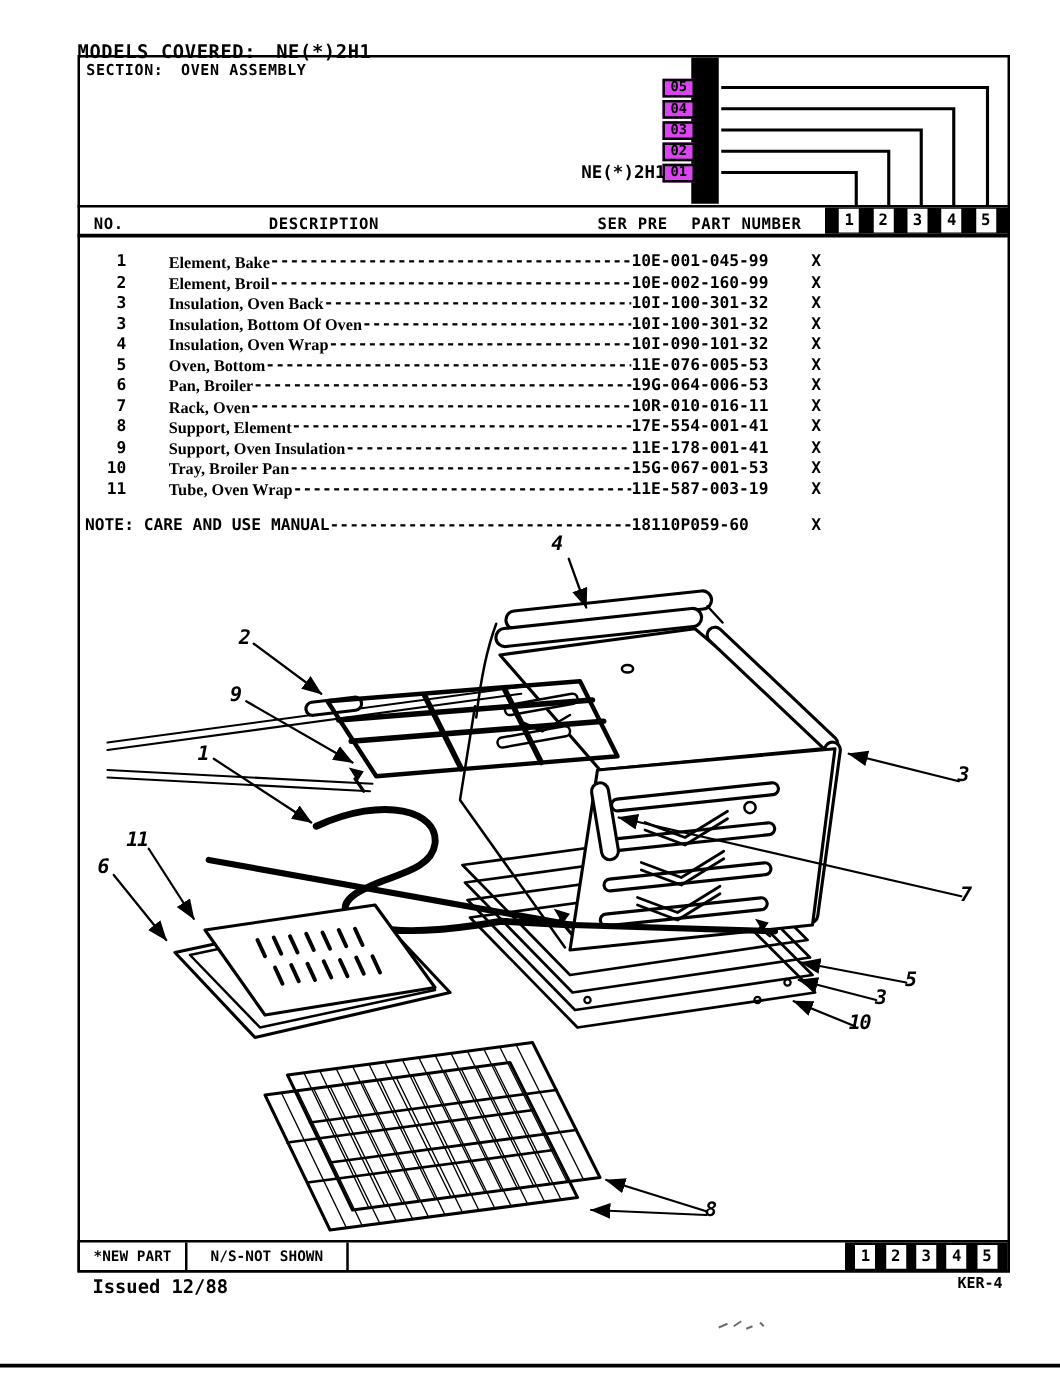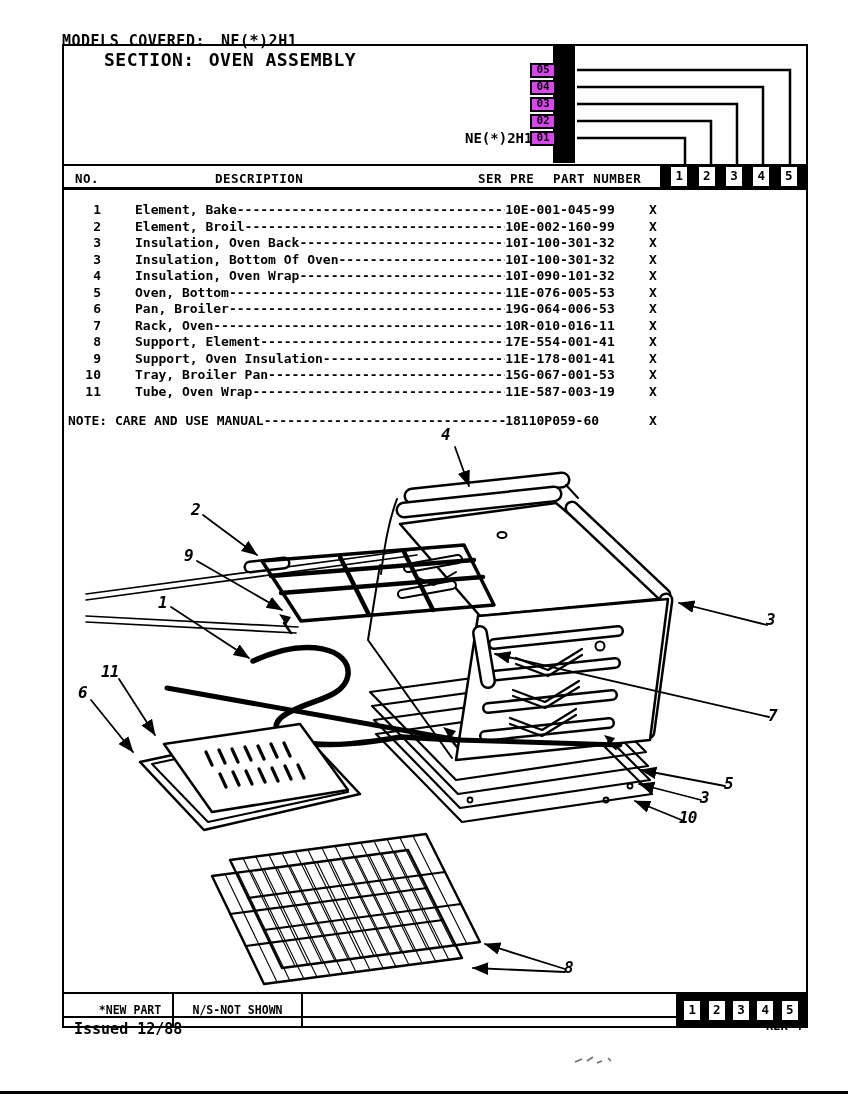--- a/index.html
+++ b/index.html
@@ -3,49 +3,49 @@
 <meta charset="utf-8">
 <style>
   html,body{margin:0;padding:0;background:#e8e8e8;}
   .page{position:relative;width:848px;height:1100px;background:#fff;overflow:hidden;
         font-family:"DejaVu Sans Mono","Liberation Mono",monospace;font-weight:bold;color:#000;}
   .abs{position:absolute;}
   
   .models-line{left:62px;top:20px;font-size:15px;letter-spacing:.5px;white-space:nowrap;margin-top:12px;}
   .models-line .val{margin-left:16px;}
   .content-box{left:62px;top:44px;width:746px;height:974px;border:2px solid #000;box-sizing:border-box;}
-  .section-line{left:69px;top:49px;font-size:18px;letter-spacing:.5px;white-space:nowrap;margin-left:35px;}
+  .section-line{left:69px;top:49px;font-size:12px;letter-spacing:.5px;white-space:nowrap;}
   .section-line .val{margin-left:14px;}
   
   .ladder-strip{left:553px;top:46px;width:22px;height:117px;background:#000;}
   .ladder-box{left:530px;width:26px;height:15px;background:#d946ef;border:2px solid #000;box-sizing:border-box;
               font-size:11px;line-height:10px;text-align:center;}
   .model-callout{left:465px;top:130px;font-size:14px;}
   
   .thead{left:62px;top:164px;width:746px;height:26px;border-top:2px solid #000;border-bottom:3px solid #000;box-sizing:border-box;padding-left:42px;}
   .th-label{position:absolute;top:5px;font-size:12.5px;letter-spacing:.5px;white-space:nowrap;}
   .th-black{position:absolute;right:0;top:0;width:148px;height:100%;background:#000;display:flex;align-items:center;justify-content:space-evenly;}
   .mcol-box{width:16px;height:19px;background:#fff;font-size:12.5px;line-height:18px;text-align:center;}
   
   .rows{left:75px;top:202px;width:640px;}
   .prow{display:flex;height:16.5px;font-size:13px;line-height:16px;white-space:nowrap;}
   .c-no{flex:none;width:26px;text-align:right;}
   .c-desc{flex:none;margin-left:34px;width:378px;display:flex;overflow:hidden;}
-  .c-desc .txt{flex:none;}
+  .c-desc .txt{flex:none;font-family:Liberation Serif, serif;}
   .leader{flex:1;overflow:hidden;white-space:nowrap;}
   .leader::before{content:"------------------------------------------------------------------------------------------------------------------------";}
   .c-qty{flex:none;}
   .c-part{flex:none;width:125px;}
   .c-x{flex:none;margin-left:5px;width:20px;text-align:center;}
   .note-row{left:68px;top:413px;width:647px;display:flex;font-size:13px;line-height:16px;white-space:nowrap;}
   .n-desc{flex:none;width:445px;display:flex;overflow:hidden;align-items:center;}
   
   .callout{position:absolute;font-size:16px;font-style:italic;letter-spacing:-1px;}
   
-  .fbar{left:62px;top:992px;width:746px;height:36px;border:2px solid #000;box-sizing:border-box;display:flex;align-items:stretch;padding-left:24px;}
+  .fbar{left:62px;top:992px;width:746px;height:26px;border:2px solid #000;box-sizing:border-box;display:flex;align-items:stretch;}
   .fcell{border-right:2px solid #000;display:flex;align-items:center;justify-content:center;font-size:11.5px;white-space:nowrap;}
   .fcell.c1{width:84px;}
   .fcell.c2{width:127px;}
   .fspacer{flex:1;}
   .fblack{width:130px;background:#000;display:flex;align-items:center;justify-content:space-evenly;}
   .issued{left:62px;top:1020px;font-size:15px;margin-left:12px;}
   .page-code{left:766px;top:1019px;font-size:12px;}
   .bottom-rule{left:0;top:1091px;width:848px;height:3px;background:#000;}
   svg.layer{position:absolute;left:0;top:0;pointer-events:none;}
 </style>

